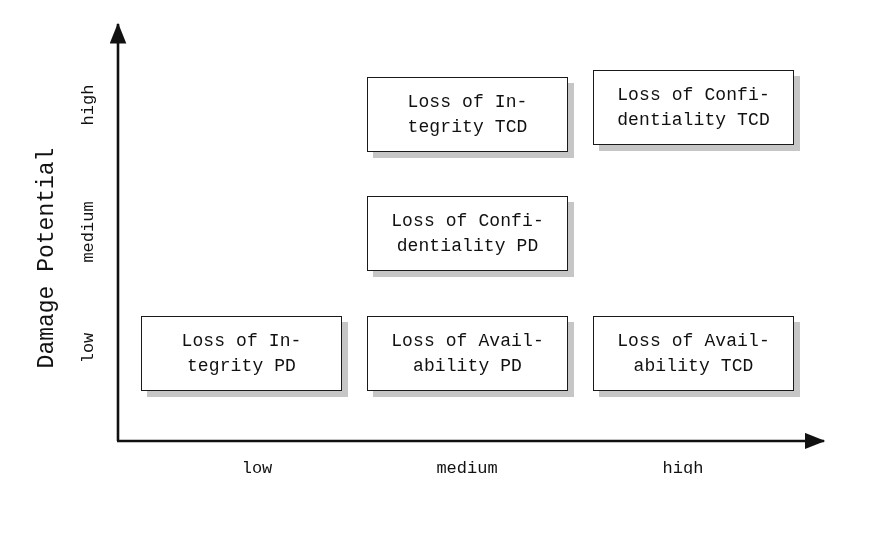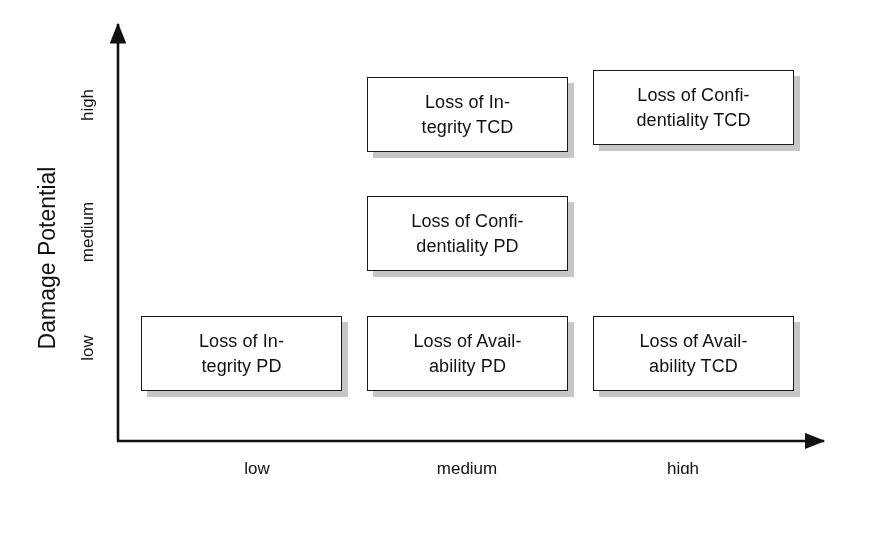--- a/index.html
+++ b/index.html
@@ -5,21 +5,21 @@
   html, body {
     margin: 0;
     padding: 0;
     background: #ffffff;
   }
   #canvas {
     position: relative;
     width: 877px;
     height: 474px;
     background: #ffffff;
-    font-family: Liberation Sans, sans-serif;
+    font-family: Liberation Mono, monospace;
     overflow: hidden;
   }
 
   
   .axis-svg {
     position: absolute;
     left: 0;
     top: 0;
     width: 877px;
     height: 536px;

